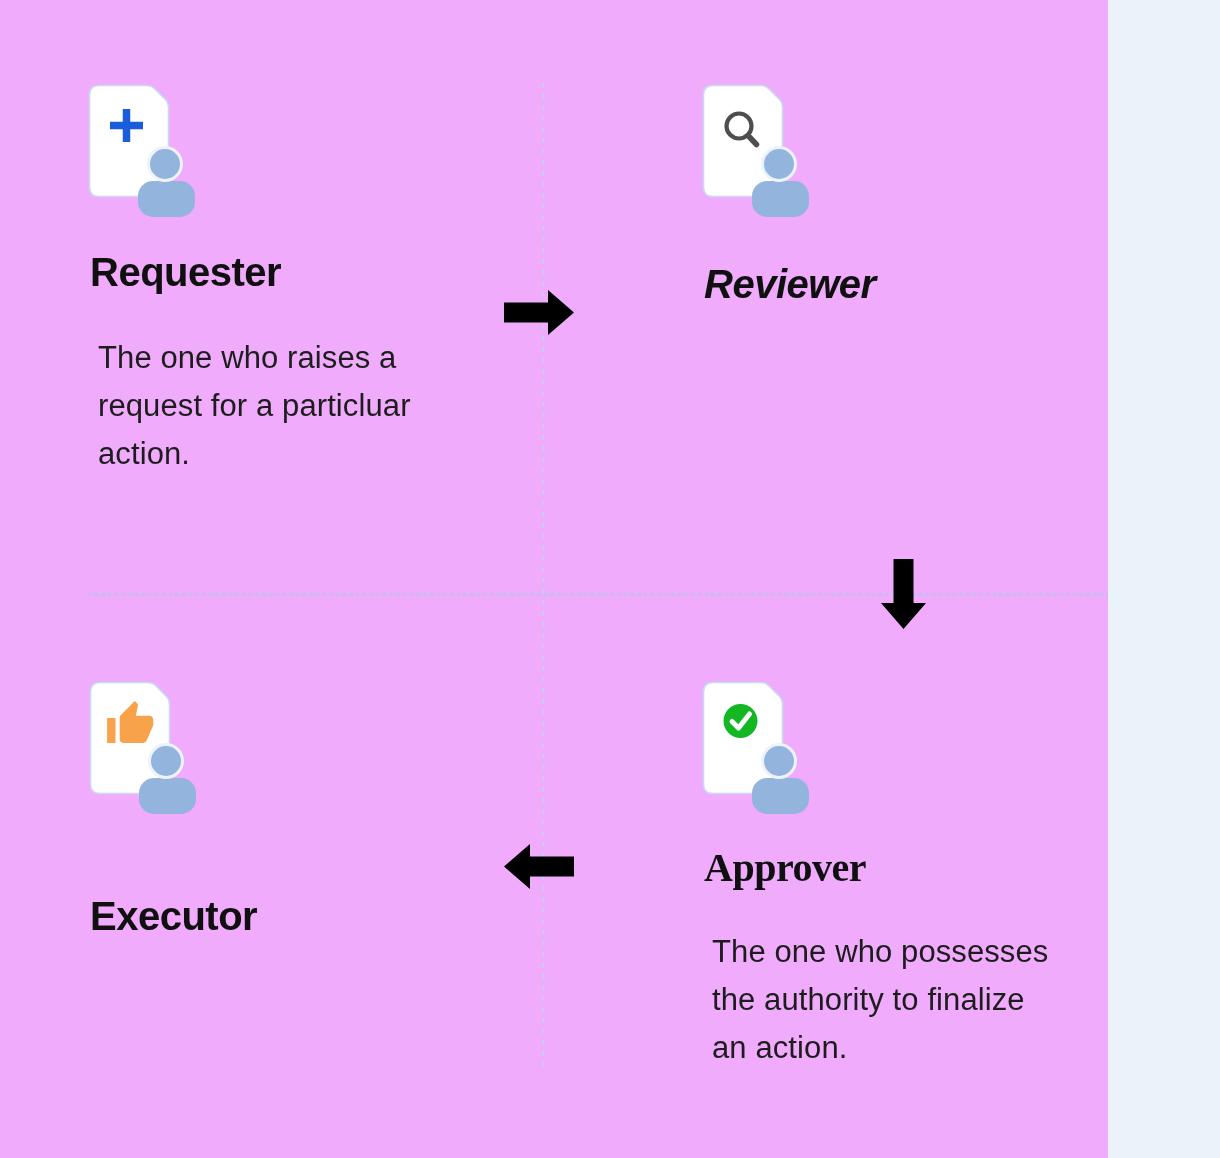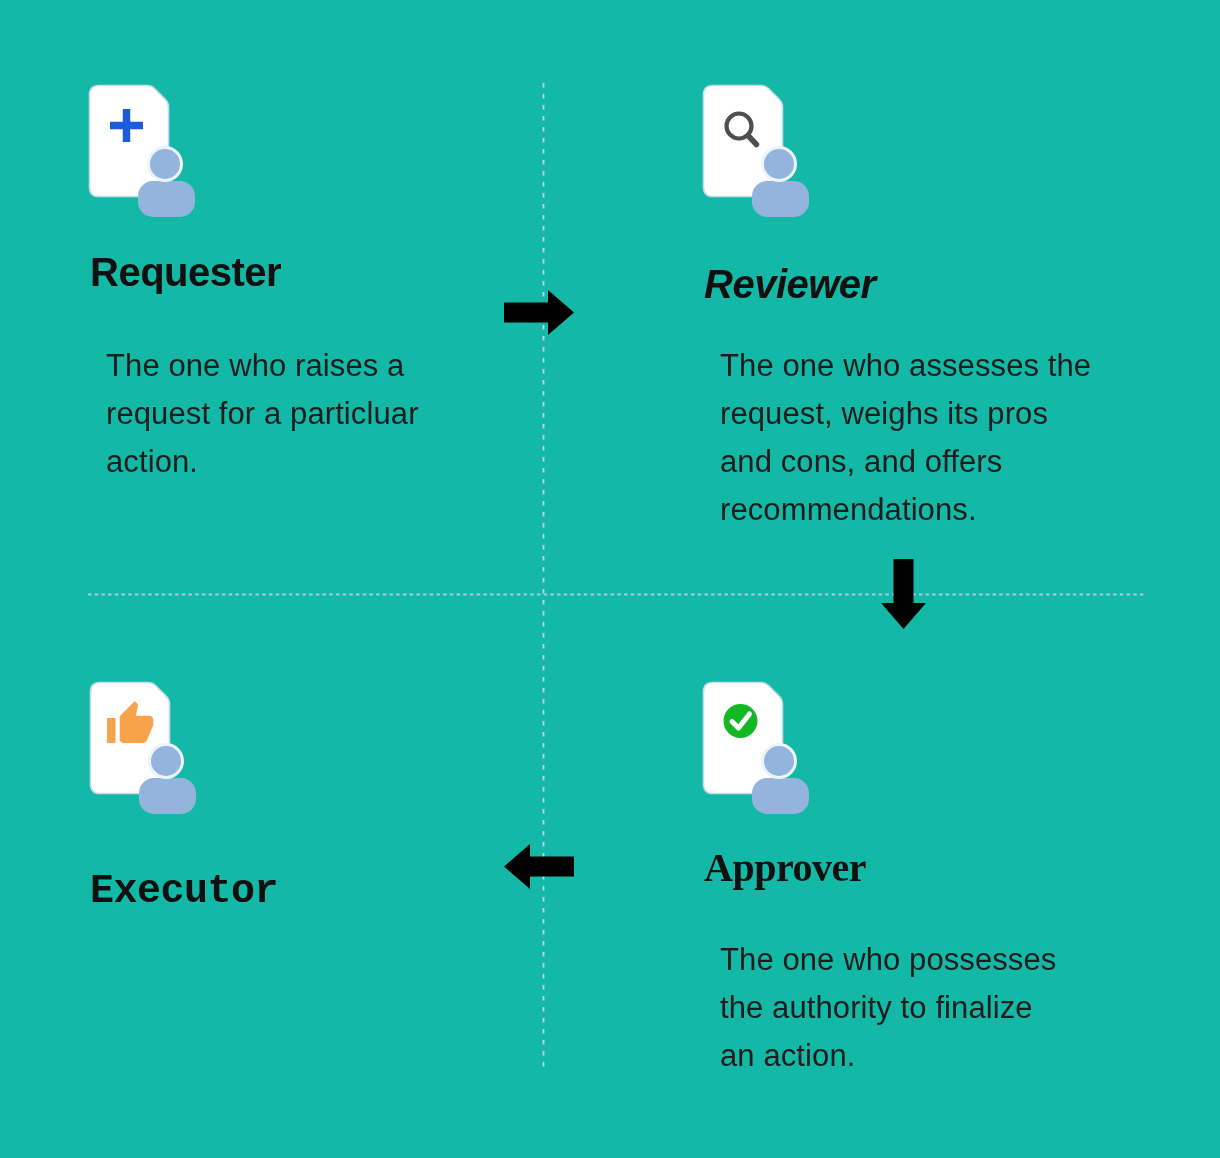--- a/index.html
+++ b/index.html
@@ -1,38 +1,38 @@
 <!DOCTYPE html>
 <html><head>
 <meta charset="utf-8">
 <title>Roles</title>
 <style>
   html,body{margin:0;padding:0;background:#EAF2FA;}
   .canvas{
-    position:relative;width:1220px;height:1158px;background:#14b8a6;
+    position:relative;width:1108px;height:1158px;background:#f0abfc;
     font-family:"Liberation Sans",sans-serif;overflow:hidden;
   }
   .abs{position:absolute;}
   .role-name{
     margin:0;font-size:40px;font-weight:700;color:#101010;
     letter-spacing:-0.5px;line-height:40px;white-space:nowrap;
   }
   .role-desc{
-    margin:16px;font-size:31px;font-weight:400;color:#1D1D1D;
+    margin:8px;font-size:31px;font-weight:400;color:#1D1D1D;
     line-height:48px;white-space:pre-line;letter-spacing:0.1px;
   }
   
   .icon-q1{left:88px;top:84px;}
   .icon-q2{left:702px;top:84px;}
   .icon-q3{left:89px;top:681px;}
   .icon-q4{left:702px;top:681px;}
   
   .name-q1{left:90px;top:252px;}
   .name-q2{left:704px;top:264px;font-style:italic;}
-  .name-q3{left:90px;top:872px;font-family:Liberation Mono, monospace;}
+  .name-q3{left:90px;top:896px;}
   .name-q4{left:704px;top:848px;font-family:Liberation Serif, serif;}
   
   .desc-q1{left:90px;top:326px;}
   .desc-q2{left:704px;top:326px;}
   .desc-q3{left:90px;top:920px;}
   .desc-q4{left:704px;top:920px;}
   
   .arrow-right{left:504px;top:290px;}
   .arrow-down{left:881px;top:559px;}
   .arrow-left{left:504px;top:844px;}
@@ -66,24 +66,20 @@
   <svg class="abs icon-q2" width="110" height="140" viewBox="0 0 110 140">
     <path d="M11,1.5 H59 Q63.5,1.5 66.5,4.5 L77.5,15.5 Q80.5,18.5 80.5,23 V102 Q80.5,112.5 70,112.5 H11 Q1.5,112.5 1.5,103 V11 Q1.5,1.5 11,1.5 Z" fill="#FFFFFF" stroke="#C9DAEF" stroke-width="1.6"></path>
     <g>
       <circle cx="37" cy="42" r="12.5" fill="none" stroke="#4E4E4E" stroke-width="4.2"></circle>
       <line x1="46" y1="51.5" x2="54.5" y2="60.5" stroke="#4E4E4E" stroke-width="5.5" stroke-linecap="round"></line>
     </g>
     <rect x="50" y="97" width="57" height="36" rx="15" fill="#93B4DC"></rect>
     <circle cx="77" cy="80" r="16.5" fill="#93B4DC" stroke="#ECF3FB" stroke-width="3"></circle>
   </svg>
   <h2 class="abs role-name name-q2">Reviewer</h2>
-  <p class="abs role-desc desc-q2">The one who assesses the
-request, weighs its pros
-and cons, and offers
-recommendations.</p>
 
   <svg class="abs icon-q3" width="110" height="140" viewBox="0 0 110 140">
     <path d="M11,1.5 H59 Q63.5,1.5 66.5,4.5 L77.5,15.5 Q80.5,18.5 80.5,23 V102 Q80.5,112.5 70,112.5 H11 Q1.5,112.5 1.5,103 V11 Q1.5,1.5 11,1.5 Z" fill="#FFFFFF" stroke="#C9DAEF" stroke-width="1.6"></path>
     <g transform="translate(16,18) scale(2.1)">
       <path fill="#F8A24C" d="M1 21h4V9H1v12zm22-11c0-1.1-.9-2-2-2h-6.31l.95-4.57.03-.32c0-.41-.17-.79-.44-1.06L14.17 1 7.59 7.59C7.22 7.95 7 8.45 7 9v10c0 1.1.9 2 2 2h9c.83 0 1.54-.5 1.84-1.22l3.02-7.05c.09-.23.14-.47.14-.73v-2z"></path>
     </g>
     <rect x="50" y="97" width="57" height="36" rx="15" fill="#93B4DC"></rect>
     <circle cx="77" cy="80" r="16.5" fill="#93B4DC" stroke="#ECF3FB" stroke-width="3"></circle>
   </svg>
   <h2 class="abs role-name name-q3">Executor</h2>

